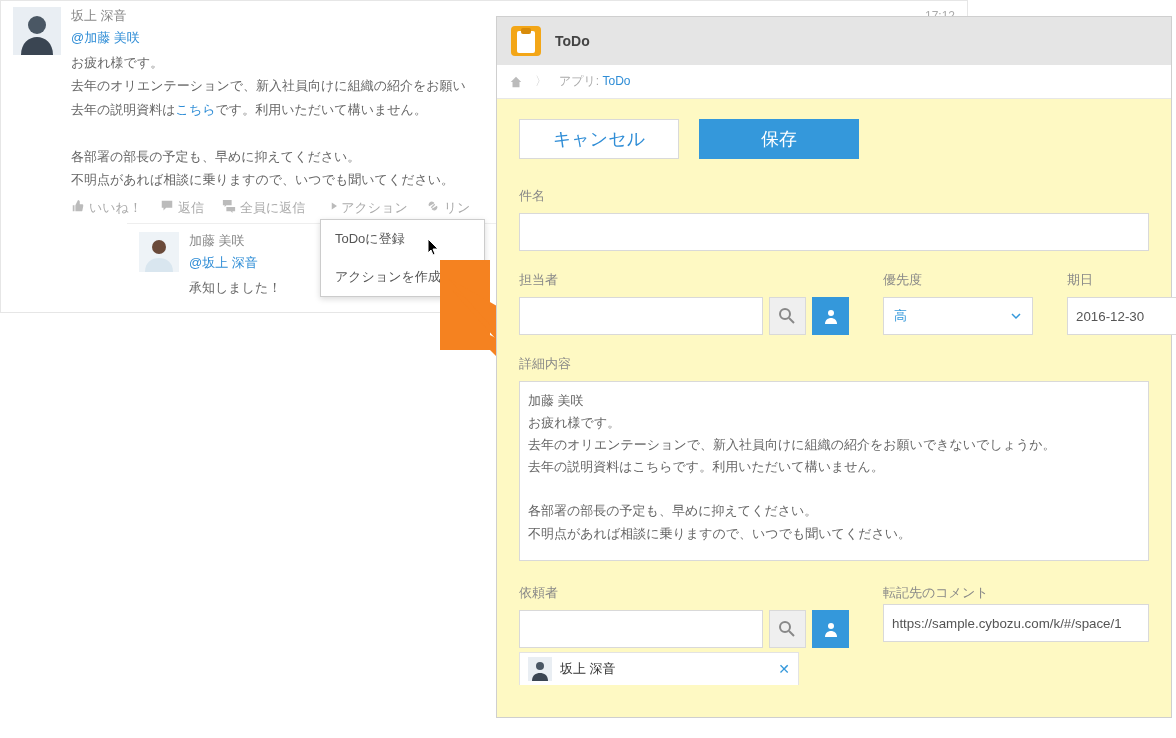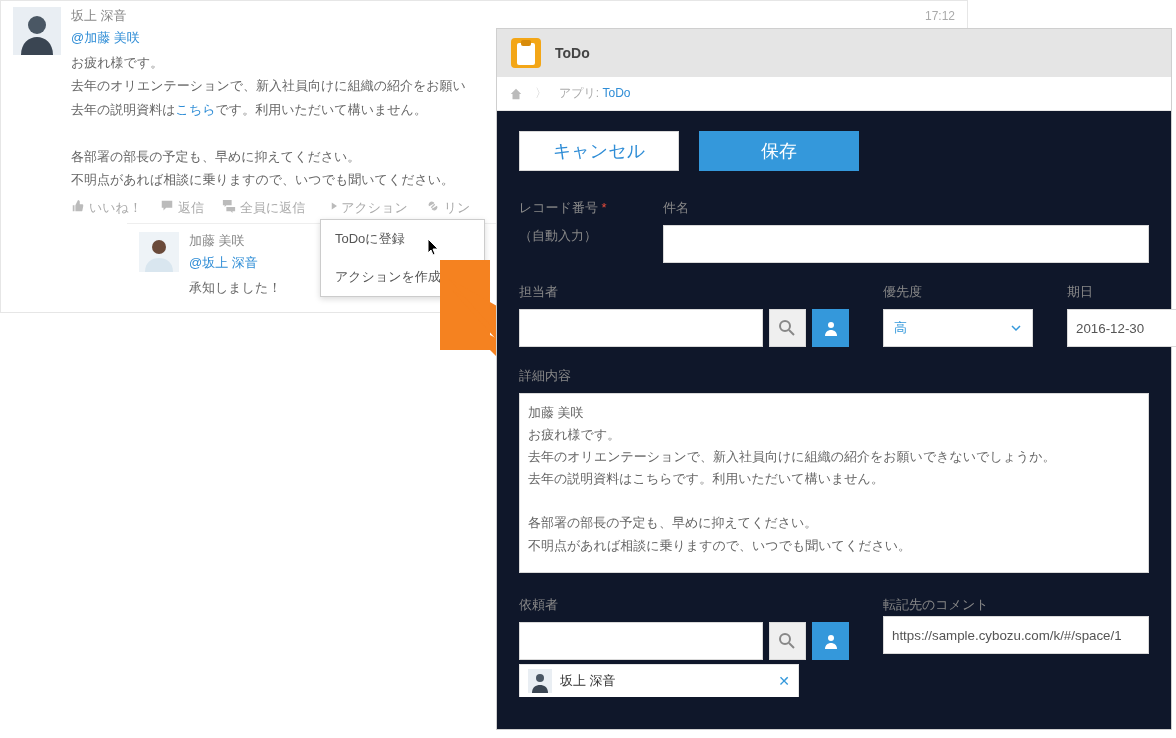--- a/index.html
+++ b/index.html
@@ -29,21 +29,21 @@
 .dropdown-item{padding:10px 14px;color:#555;font-size:13px}
 
 
 .cursor{position:absolute;left:425px;top:238px;width:18px;height:22px;pointer-events:none}
 .cursor svg{width:18px;height:22px}
 
 
 .arrow{position:absolute;left:440px;top:230px;width:200px;height:200px;pointer-events:none}
 
 
-.panel{position:absolute;right:4px;top:28px;width:676px;height:702px;border:1px solid #cfcfcf;background:#0f172a}
+.panel{position:absolute;right:4px;top:16px;width:676px;height:702px;border:1px solid #cfcfcf;background:#fef9c3}
 .panel-header{display:flex;align-items:center;gap:12px;height:48px;background:#e5e5e5;padding:0 12px}
 .clipboard{width:34px;height:34px}
 .panel-title{font-weight:bold;color:#444;font-size:14px}
 .crumb{display:flex;align-items:center;gap:12px;height:34px;background:#fff;padding:0 12px;color:#aaa;font-size:12px;border-bottom:1px solid #e7e7e7}
 .crumb a{color:#2f8dd6}
 
 .form-area{padding:20px 22px 0 22px}
 .btns{display:flex;gap:20px;margin-bottom:28px}
 .btn{width:160px;height:40px;display:flex;align-items:center;justify-content:center;font-size:18px}
 .btn-cancel{background:#fff;border:1px solid #d9d9d9;color:#2f8dd6}
@@ -180,24 +180,20 @@
     <span><span>アプリ: </span><a>ToDo</a></span>
   </div>
 
   <div class="form-area">
     <div class="btns">
       <div class="btn btn-cancel">キャンセル</div>
       <div class="btn btn-primary">保存</div>
     </div>
 
     <div class="row">
-      <div class="field" style="width:110px">
-        <label><span>レコード番号</span> <span class="req">*</span></label>
-        <div class="auto">（自動入力）</div>
-      </div>
       <div class="field" style="flex:1">
         <label>件名</label>
         <input class="input" style="margin-top: 8px;">
       </div>
     </div>
 
     <div class="row">
       <div class="field" style="width:330px">
         <label>担当者</label>
         <div class="search-wrap">

